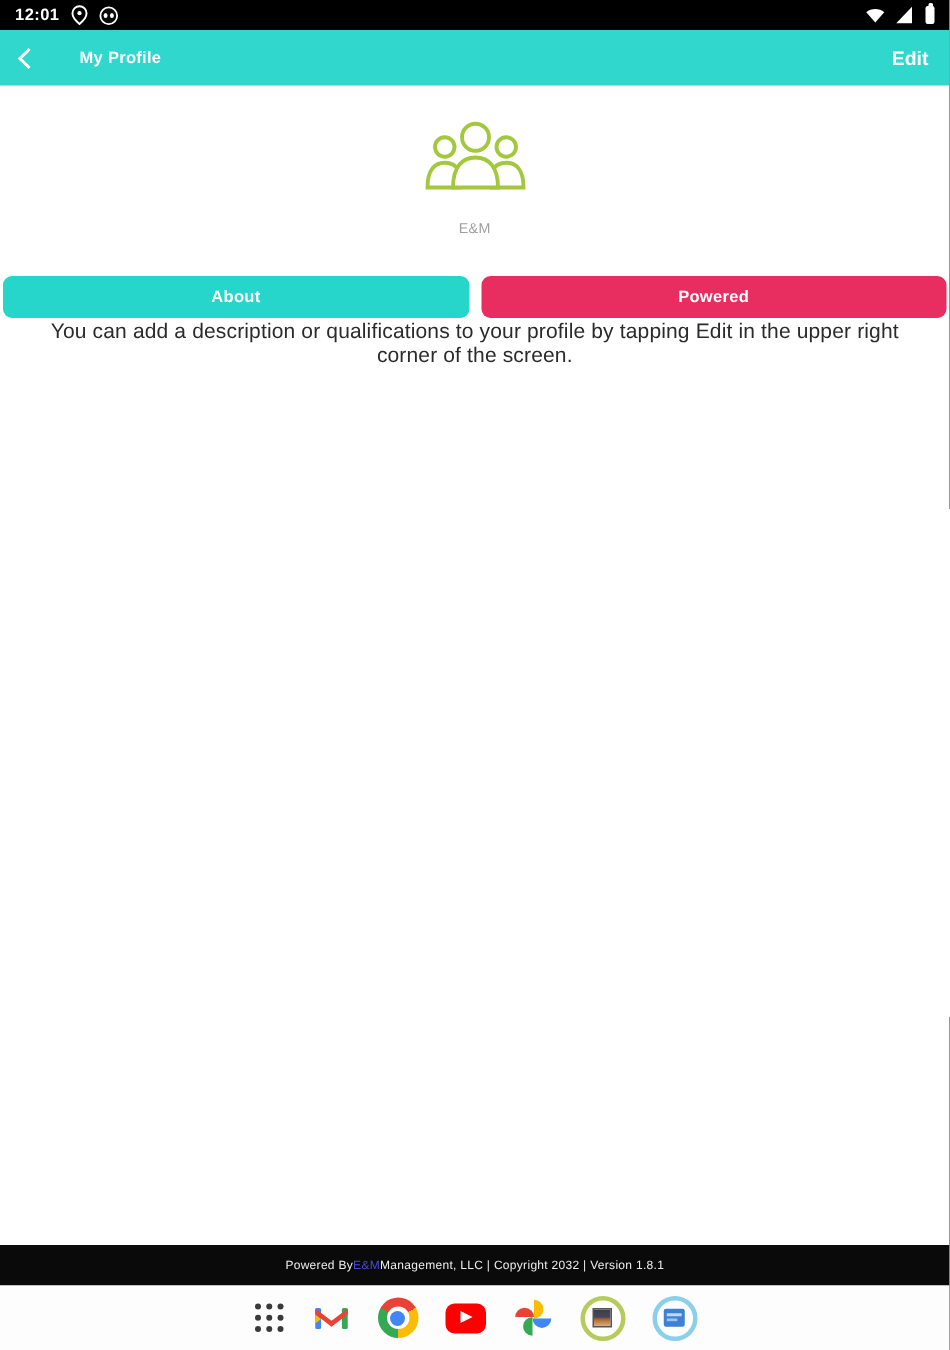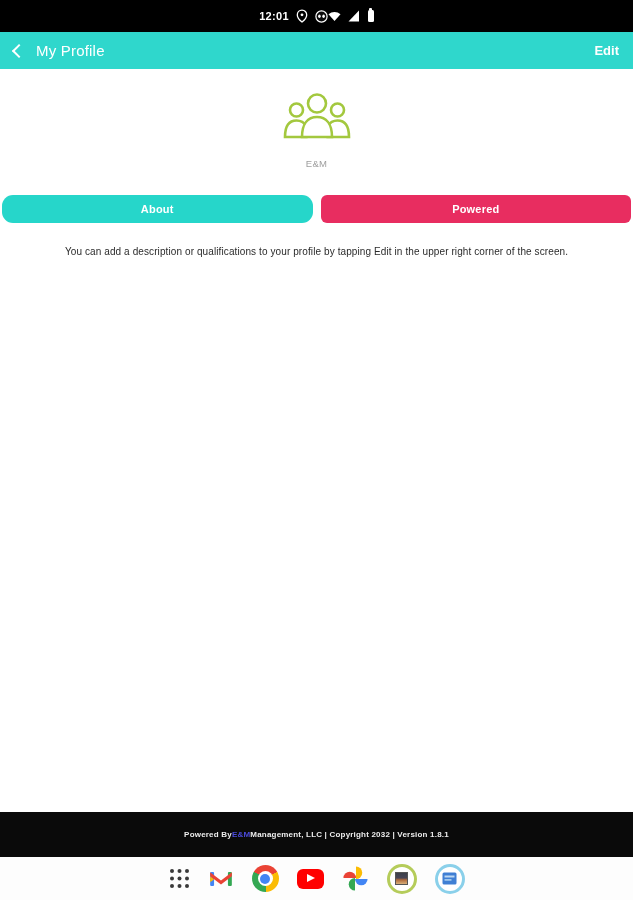--- a/index.html
+++ b/index.html
@@ -1,52 +1,52 @@
 <!DOCTYPE html>
 <html><head>
 <meta charset="utf-8">
 <style>
   html,body{margin:0;padding:0;background:#444;}
   .screen{width:633px;height:900px;position:relative;overflow:hidden;background:#fff;
           font-family:"Liberation Sans", sans-serif;margin:0 auto;}
 
   
-  .status-bar{height:32px;background:#000;display:flex;align-items:center;
-              justify-content:center;padding:0 10px;box-sizing:border-box;}
+  .status-bar{height:20px;background:#000;display:flex;align-items:center;
+              justify-content:space-between;padding:0 10px;box-sizing:border-box;}
   .sb-left,.sb-right{display:flex;align-items:center;gap:7px;}
   .sb-time{color:#fff;font-size:11px;font-weight:bold;letter-spacing:.3px;}
   .battery{width:6px;height:12px;background:#fff;border-radius:1.5px;position:relative;margin-left:1px;}
   .battery:before{content:"";position:absolute;top:-2px;left:1.5px;width:3px;height:2px;background:#fff;border-radius:1px 1px 0 0;}
 
   
   .app-bar{height:37px;background:#2fd7cc;display:flex;align-items:center;padding:0 14px;box-sizing:border-box;}
   .back-btn{width:22px;display:flex;align-items:center;cursor:pointer;}
   .chev{width:8px;height:8px;border-left:2.5px solid #fff;border-bottom:2.5px solid #fff;
         transform:rotate(45deg);display:inline-block;}
-  .bar-title{color:#fff;font-size:15px;font-weight:normal;letter-spacing:.2px;}
+  .bar-title{color:#fff;font-size:11px;font-weight:bold;margin-left:17px;letter-spacing:.2px;}
   .edit-btn{margin-left:auto;color:#fff;font-size:13px;font-weight:bold;cursor:pointer;text-align:right;}
 
   
   .content{text-align:center;}
   .avatar{margin-top:22px;}
   .profile-name{margin-top:10px;font-size:12.5px;font-weight:bold;color:#3f3f3f;letter-spacing:.2px;}
   .profile-org{margin-top:9px;font-size:9.5px;color:#9e9e9e;letter-spacing:.3px;}
 
   .tabs{display:flex;gap:8px;padding:0 2px;margin-top:26px;}
   .tab{flex:1;height:28px;border:none;border-radius:6px;color:#fff;font-size:11px;
        font-weight:bold;font-family:"Liberation Sans",sans-serif;cursor:pointer;letter-spacing:.2px;}
-  .tab.teal{background:#26d6ca;border-radius:11px;}
+  .tab.teal{background:#26d6ca;}
   .tab.pink{background:#e82d60;}
 
-  .desc{margin-top:23px;font-size:10px;color:#2b2b2b;padding:0 22px;letter-spacing:.1px;}
+  .desc{font-size:14px;color:#2b2b2b;padding:0 22px;letter-spacing:.1px;}
 
   
-  .footer{position:absolute;left:0;right:0;bottom:43px;height:45px;background:#0a0a0a;
+  .footer{position:absolute;left:0;right:0;bottom:43px;height:27px;background:#0a0a0a;
           display:flex;align-items:center;justify-content:center;color:#ededed;
-          font-size:8px;font-weight:bold;letter-spacing:.2px;}
+          font-size:8px;font-weight:normal;letter-spacing:.2px;}
   .footer .brand{color:#4a4ad8;}
 
   
   .dock{position:absolute;left:0;right:0;bottom:0;height:43px;background:#fdfdfd;
         display:flex;align-items:center;justify-content:center;gap:18px;}
   .dock-ic{display:flex;align-items:center;justify-content:center;cursor:pointer;}
   .chrome{width:27px;height:27px;border-radius:50%;position:relative;
           background:conic-gradient(from -60deg,#ea4335 0 120deg,#fbbc05 120deg 240deg,#34a853 240deg 360deg);}
   .chrome:before{content:"";position:absolute;inset:6px;background:#fff;border-radius:50%;}
   .chrome:after{content:"";position:absolute;inset:8.5px;background:#4285f4;border-radius:50%;}

